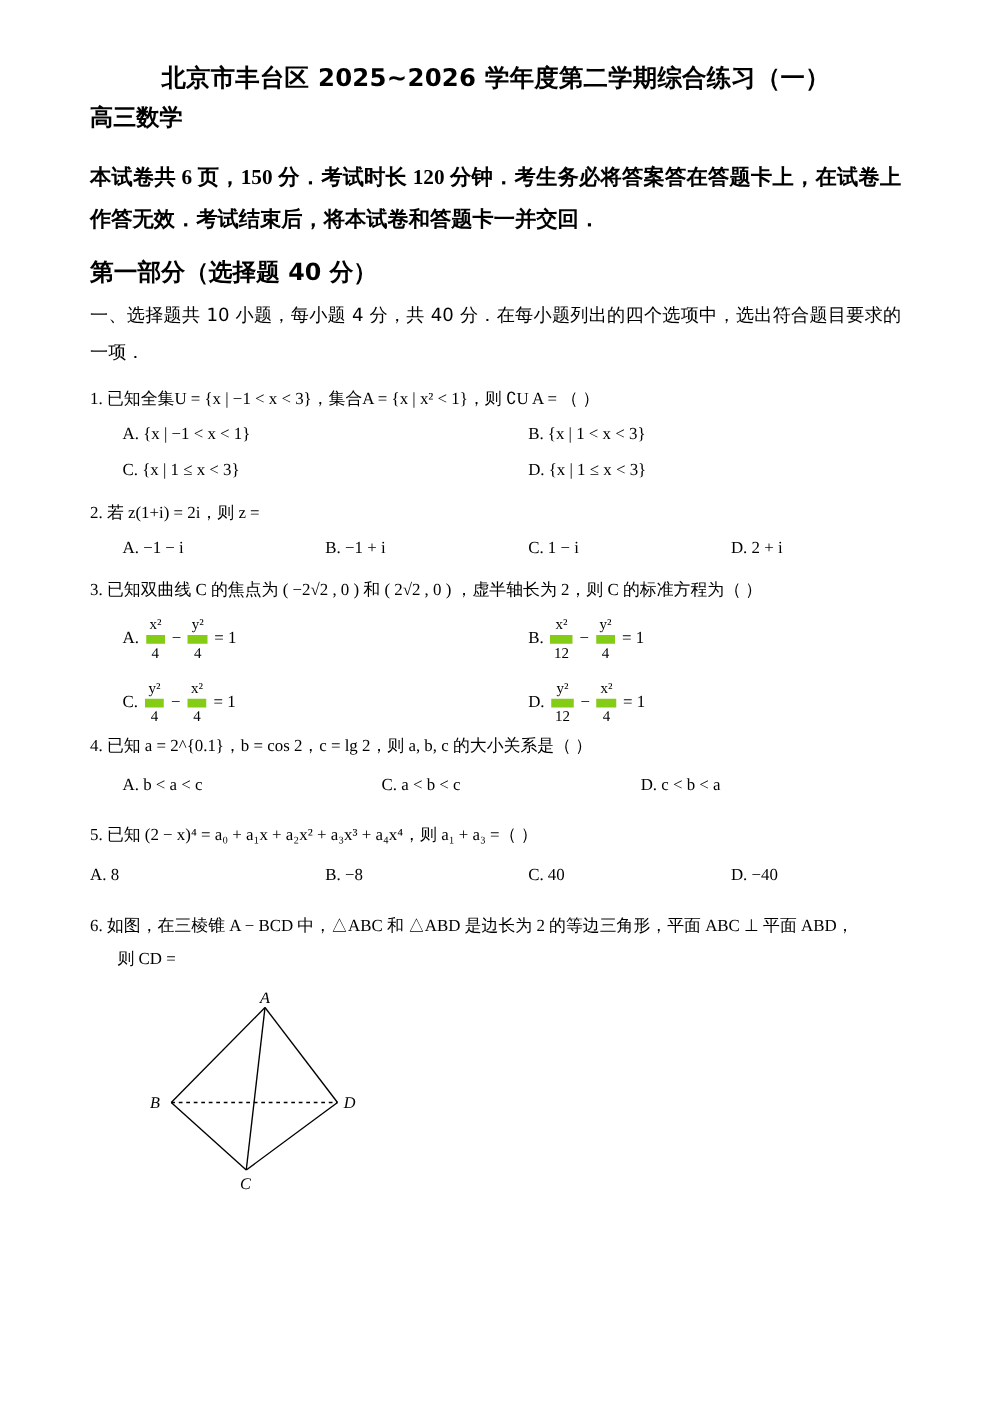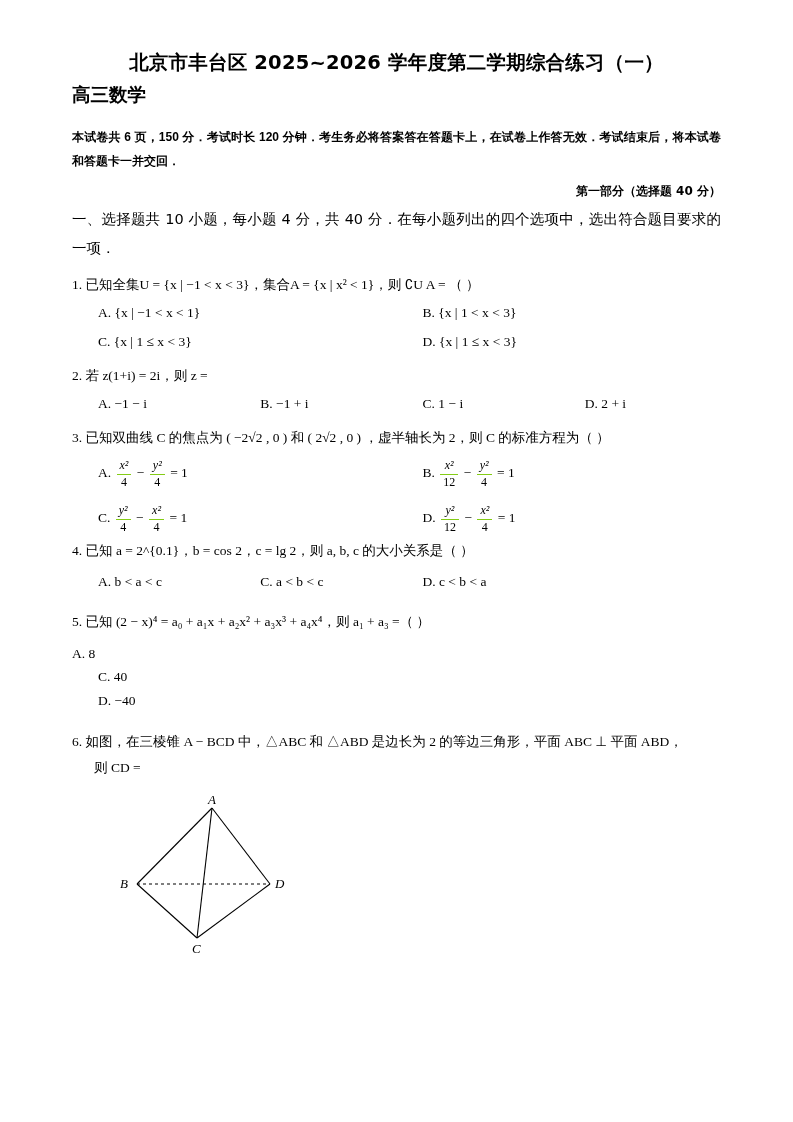--- a/index.html
+++ b/index.html
@@ -39,32 +39,32 @@
   }
   .doc-subtitle {
     font-family: "DejaVu Sans", sans-serif;
     font-weight: bold;
     font-size: 18.5px;
     text-align: left;
     line-height: 1.7;
     margin: 0 0 14px 0;
   }
   .instructions {
-    font-family: Liberation Sans, sans-serif;
+    font-family: Liberation Serif, serif;
     font-weight: bold;
-    font-size: 12px;
+    font-size: 17px;
     line-height: 2.0;
     text-align: justify;
     margin: 0 0 6px 0;
   }
   .part-title {
     font-family: "DejaVu Sans", sans-serif;
     font-weight: bold;
-    font-size: 12px;
-    text-align: right;
+    font-size: 19px;
+    text-align: left;
     line-height: 2.0;
     margin: 0 0 2px 0;
   }
   .section-head {
     font-family: "DejaVu Sans", sans-serif;
     font-weight: normal;
     font-size: 14.5px;
     line-height: 2.0;
     text-align: justify;
     margin: 0 0 6px 0;
@@ -99,23 +99,22 @@
   .frac {
     display: inline-block;
     vertical-align: middle;
     text-align: center;
     font-size: 12px;
     line-height: 1.15;
     margin: 0 2px;
   }
   .frac .num {
     display: block;
-    border-bottom: 1px solid #84cc16;
+    border-bottom: 7px solid #84cc16;
     padding: 0 3px 1px 3px;
-    font-style: italic;
   }
   .frac .den {
     display: block;
     padding: 1px 3px 0 3px;
   }
   .figure-wrap {
     margin-top: 16px;
     margin-left: 0px;
   }
 </style>
@@ -253,45 +252,49 @@
           <span>= 1</span>
         </div>
       </div>
     </div>
 
     <div class="q" style="margin-top:4px;">
       <div class="q-stem">
         <span class="qnum">4.</span>
         <span>已知 a = 2^{0.1}，b = cos 2，c = lg 2，则 a, b, c 的大小关系是（     ）</span>
       </div>
-      <div class="opts-row four" style="margin-top:8px;">
+      <div class="opts-row four" style="margin-top:8px;gap:45px;">
         <div>
           <span>A.</span>
           <span>b &lt; a &lt; c</span>
         </div>
         <div>
           <span>C.</span>
           <span>a &lt; b &lt; c</span>
         </div>
         <div>
           <span>D.</span>
           <span>c &lt; b &lt; a</span>
         </div>
       </div>
     </div>
 
     <div class="q" style="margin-top:16px;">
       <div class="q-stem">
         <span class="qnum">5.</span>
         <span>已知 (2 − x)⁴ = a₀ + a₁x + a₂x² + a₃x³ + a₄x⁴，则 a₁ + a₃ =（     ）</span>
       </div>
-      <div class="opts-row four" style="margin-top:8px;flex-direction:column;">
+      <div class="opts-row four" style="margin-top:8px;">
         <div style="padding-left:0;">
           <span>A.</span>
           <span>8</span>
+        </div>
+        <div>
+          <span>B.</span>
+          <span>−8</span>
         </div>
         <div>
           <span>C.</span>
           <span>40</span>
         </div>
         <div>
           <span>D.</span>
           <span>−40</span>
         </div>
       </div>

